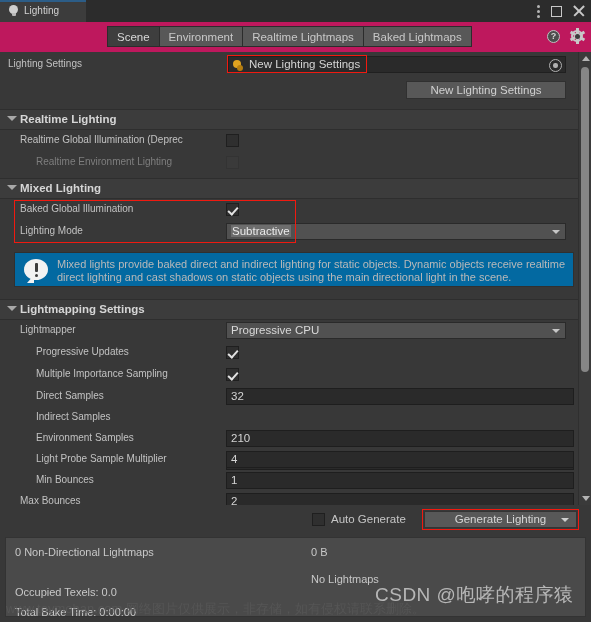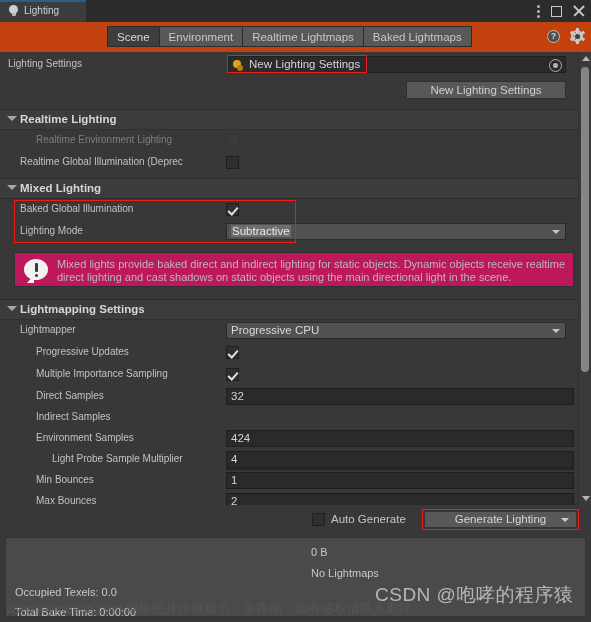--- a/index.html
+++ b/index.html
@@ -32,21 +32,21 @@
   .kebab i{display:block;width:3px;height:3px;border-radius:50%;background:#b4b4b4;}
   .maxbtn{width:11px;height:11px;border:1.5px solid #c8c8c8;box-sizing:border-box;}
   .closebtn{position:relative;width:12px;height:12px;}
   .closebtn:before,.closebtn:after{
     content:"";position:absolute;left:-1px;top:5px;width:14px;height:1.6px;background:#c8c8c8;
   }
   .closebtn:before{transform:rotate(45deg);}
   .closebtn:after{transform:rotate(-45deg);}
 
   
-  .toolbar{position:relative;height:30px;background:#c2410c;border-bottom:1px solid #f9a8d4;}
+  .toolbar{position:relative;height:30px;background:#be185d;border-bottom:1px solid #f9a8d4;}
   .tabstrip{position:absolute;left:107px;top:4px;display:flex;}
   .ttab{
     height:21px;line-height:21px;padding:0 9px;font-size:11.5px;color:#c8c8c8;
     background:#585858;border:1px solid #2c2c2c;border-left-width:0;box-sizing:border-box;
   }
   .ttab:first-child{border-left-width:1px;}
   .ttab.sel{background:#3e3e3e;color:#d8d8d8;}
   .tb-right{position:absolute;right:7px;top:7px;display:flex;align-items:center;gap:10px;}
   .help-icon{
     width:13px;height:13px;border-radius:50%;background:#4d4d4d;border:1.4px solid #c0c0c0;
@@ -111,21 +111,21 @@
   .popup{
     position:absolute;height:17px;background:#515151;border:1px solid #2a2a2a;box-sizing:border-box;
     color:#d8d8d8;font-size:11.5px;line-height:15px;padding-left:4px;
   }
   .popup .arrow{position:absolute;right:5px;top:6px;width:0;height:0;
     border-left:4px solid transparent;border-right:4px solid transparent;border-top:4.5px solid #c6c6c6;}
   .hl{background:#6d6d6d;color:#eaeaea;padding:0 1px;}
 
   
   .infobox{
-    position:absolute;background:#be185d;border:1px solid #303030;box-sizing:border-box;
+    position:absolute;background:#0369a1;border:1px solid #303030;box-sizing:border-box;
   }
   .infoicon{position:absolute;left:9px;top:6px;width:24px;height:24px;}
   .infoicon .bub{position:absolute;left:0;top:0;width:24px;height:21px;border-radius:50%;background:#f2f2f2;}
   .infoicon .tail{position:absolute;left:3px;top:16px;width:7px;height:8px;background:#f2f2f2;
     clip-path:polygon(0 100%,100% 0,100% 100%);}
   .infoicon .bar{position:absolute;left:10.5px;top:4px;width:3px;height:9px;background:#3c3c3c;border-radius:1px;}
   .infoicon .dot{position:absolute;left:10.5px;top:14.5px;width:3px;height:3px;border-radius:50%;background:#3c3c3c;}
   .infotext{position:absolute;left:42px;top:5px;width:516px;font-size:11px;color:#b9b9b9;line-height:13px;}
 
   
@@ -229,26 +229,26 @@
     <div class="row" style="height:26px;">
       <div class="btn" style="position:absolute;left:406px;top:4px;width:160px;height:18px;line-height:16px;">New Lighting Settings</div>
     </div>
 
     <div class="section" style="margin-top:6px;">
       <div class="foldout"></div>
       <span class="stitle">Realtime Lighting</span>
     </div>
 
     <div class="row" style="height:22px;">
+      <span class="lbl" style="left:20px;">Realtime Global Illumination (Deprec</span>
+      <div class="cbx" style="left:226px;top:4px;"></div>
+    </div>
+    <div class="row" style="height:22px;">
       <span class="lbl dim" style="left:36px;">Realtime Environment Lighting</span>
       <div class="cbx dis" style="left:226px;top:4px;"></div>
-    </div>
-    <div class="row" style="height:22px;">
-      <span class="lbl" style="left:20px;">Realtime Global Illumination (Deprec</span>
-      <div class="cbx" style="left:226px;top:4px;"></div>
     </div>
 
     <div class="section" style="margin-top:4px;">
       <div class="foldout"></div>
       <span class="stitle">Mixed Lighting</span>
     </div>
 
     <div style="position:relative;height:45px;">
       <div class="row" style="height:22px;">
         <span class="lbl" style="left:20px;">Baked Global Illumination</span>
@@ -300,32 +300,32 @@
       <div class="row" style="height:21px;">
         <span class="lbl" style="left:36px;">Direct Samples</span>
         <div class="field" style="left:226px;top:2px;width:348px;">32</div>
       </div>
       <div class="row" style="height:21px;">
         <span class="lbl" style="left:36px;">Indirect Samples</span>
         <div class="field" style="left:226px;top:2px;width:348px;margin-top:44px;">512</div>
       </div>
       <div class="row" style="height:21px;">
         <span class="lbl" style="left:36px;">Environment Samples</span>
-        <div class="field" style="left:226px;top:2px;width:348px;">424</div>
-      </div>
-      <div class="row" style="height:21px;">
-        <span class="lbl" style="left:52px;text-align:right;">Light Probe Sample Multiplier</span>
+        <div class="field" style="left:226px;top:2px;width:348px;">210</div>
+      </div>
+      <div class="row" style="height:21px;">
+        <span class="lbl" style="left:36px;text-align:right;">Light Probe Sample Multiplier</span>
         <div class="field" style="left:226px;top:2px;width:348px;">4</div>
       </div>
       <div class="row" style="height:21px;">
         <span class="lbl" style="left:36px;">Min Bounces</span>
         <div class="field" style="left:226px;top:2px;width:348px;">1</div>
       </div>
       <div class="row" style="height:21px;">
-        <span class="lbl" style="left:36px;">Max Bounces</span>
+        <span class="lbl" style="left:20px;">Max Bounces</span>
         <div class="field" style="left:226px;top:2px;width:348px;">2</div>
       </div>
     </div>
   </div>
 
   <div class="vscroll">
     <div class="up"></div>
     <div class="thumb"></div>
     <div class="dn"></div>
   </div>
@@ -334,22 +334,23 @@
     <div class="cbx autogen-cb"></div>
     <span class="autogen-lb">Auto Generate</span>
     <div class="genbtn">
       <span>Generate Lighting</span>
       <span class="arrow"></span>
     </div>
     <div class="redbox" style="left:422px;top:4px;width:157px;height:21px;"></div>
   </div>
 
   <div class="stats">
+    <span class="stat" style="left:9px;top:8px;">0 Non-Directional Lightmaps</span>
     <span class="stat" style="left:305px;top:8px;">0 B</span>
-    <span class="stat" style="left:305px;top:29px;">No Lightmaps</span>
+    <span class="stat" style="left:305px;top:35px;">No Lightmaps</span>
     <span class="stat" style="left:9px;top:48px;">Occupied Texels: 0.0</span>
     <span class="stat" style="left:9px;top:68px;">Total Bake Time: 0:00:00</span>
   </div>
 
   <div class="watermark2">www.toymoban.com 网络图片仅供展示，非存储，如有侵权请联系删除。</div>
   <div class="watermark">CSDN @咆哮的程序猿</div>
 
 </div>
 
 </body></html>

